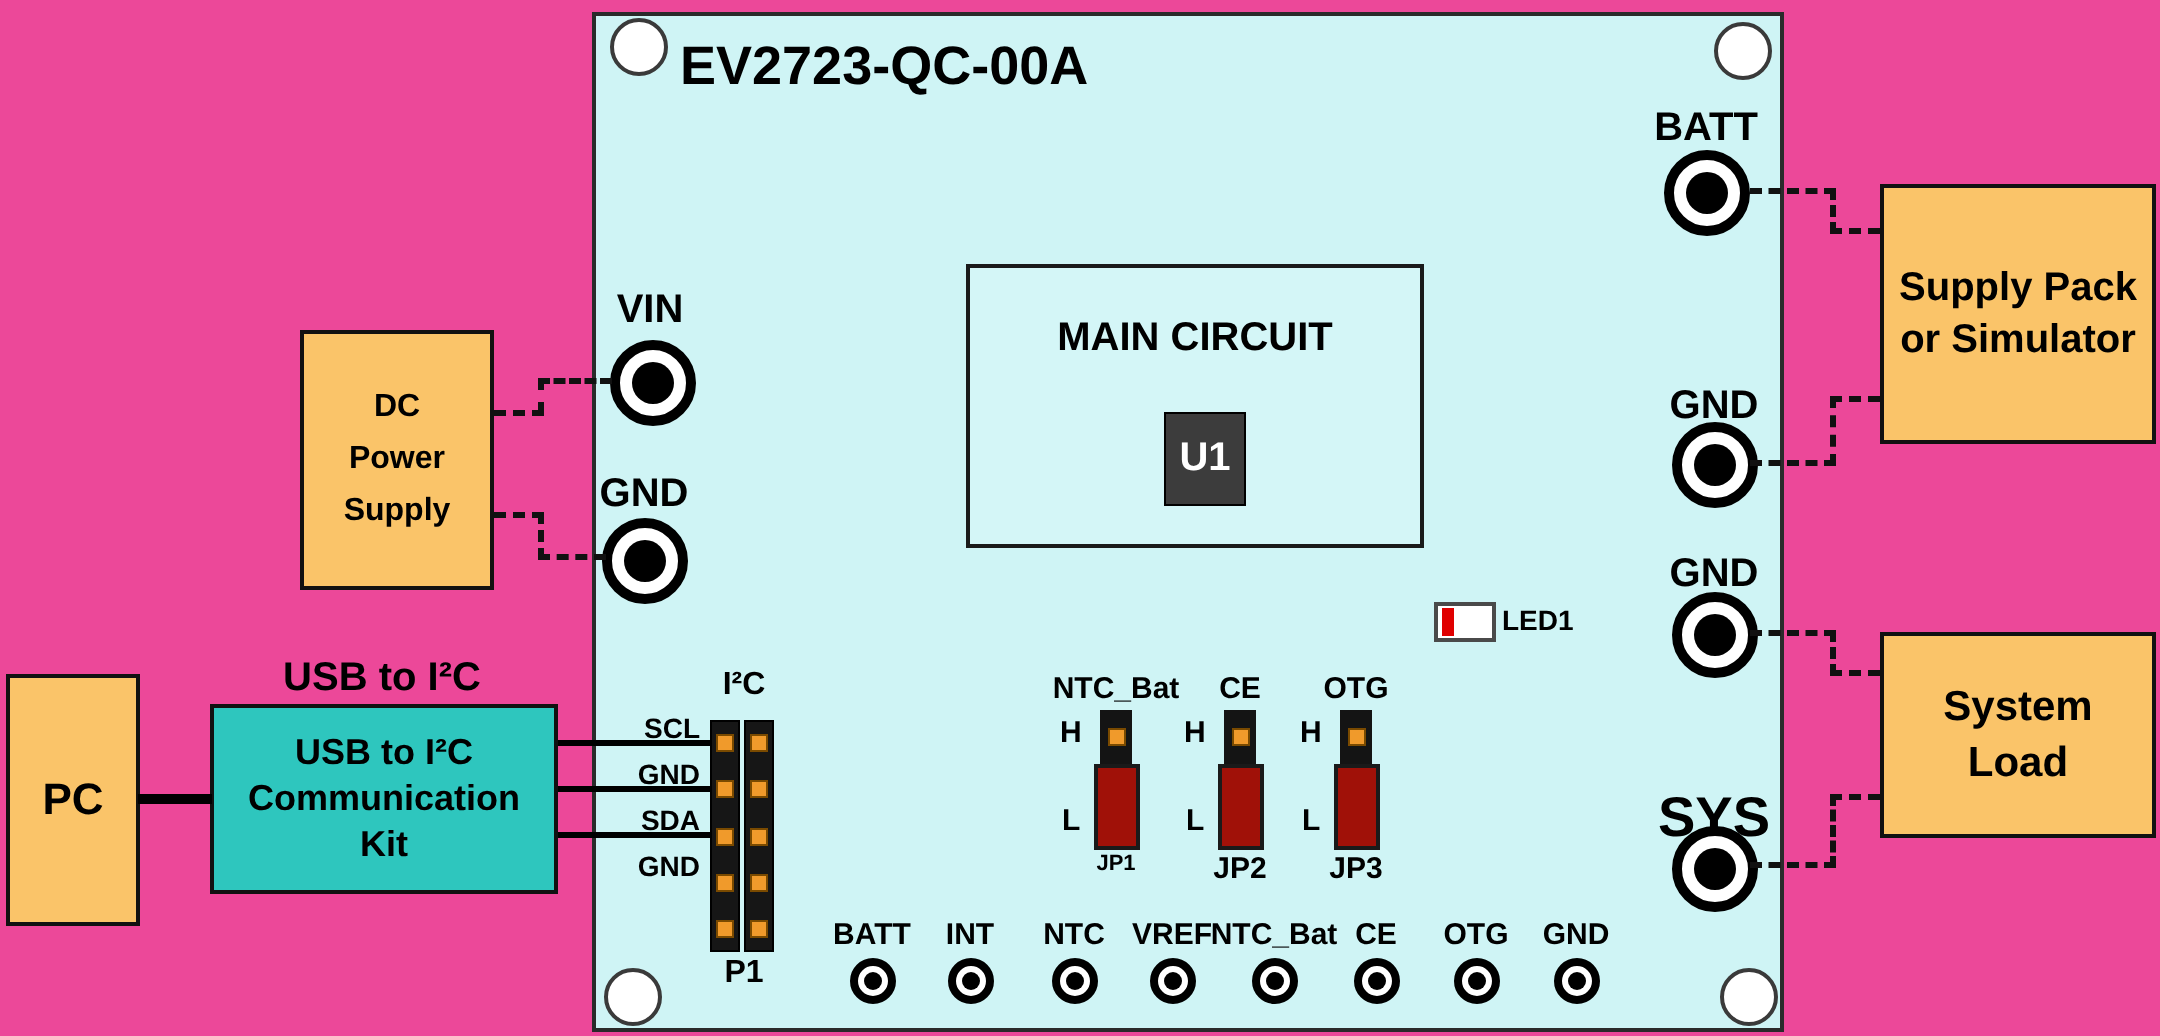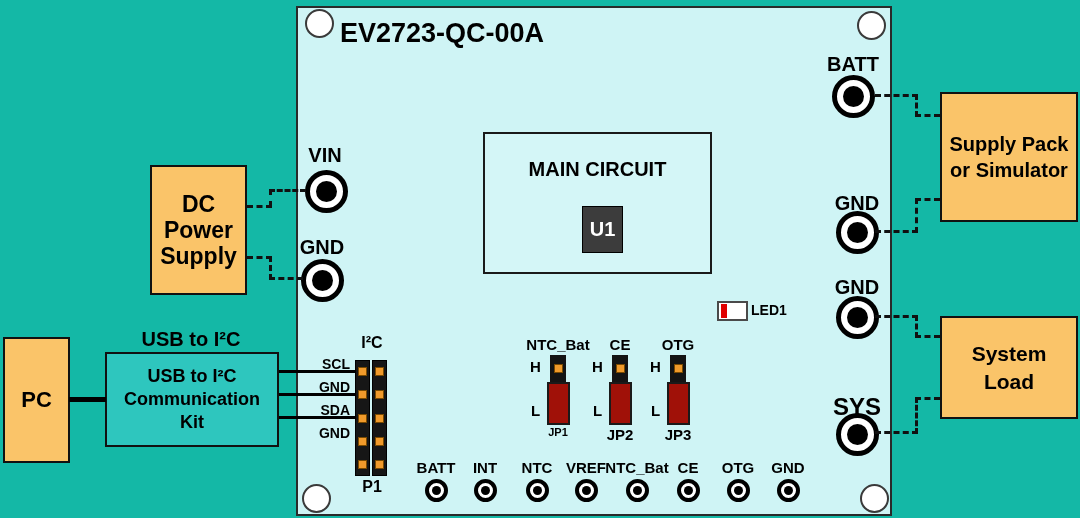--- a/index.html
+++ b/index.html
@@ -1,16 +1,16 @@
 <!DOCTYPE html>
 <html><head>
 <meta charset="utf-8">
 <style>
   html,body{margin:0;padding:0;background:#ffffff;}
-  .canvas{position:relative;width:1080px;height:518px;background:#14b8a6;
+  .canvas{position:relative;width:1080px;height:518px;background:#ec4899;
           font-family:"Liberation Sans", sans-serif;overflow:hidden;}
   .abs{position:absolute;}
   .lbl{position:absolute;font-weight:700;color:#000;white-space:nowrap;}
   .ctr{text-align:center;}
   .board{position:absolute;left:296px;top:6px;width:596px;height:510px;
          background:#CFF4F5;border:2px solid #2a2a2a;box-sizing:border-box;}
   .hole{position:absolute;width:25px;height:25px;border-radius:50%;
         background:#fff;border:2px solid #3a3a3a;box-sizing:content-box;}
   .term{position:absolute;width:33px;height:33px;border-radius:50%;background:#fff;
         border:5px solid #000;display:flex;align-items:center;justify-content:center;}
@@ -63,21 +63,21 @@
   <div class="term" style="left:305px;top:170px;"></div>
   <div class="lbl ctr" style="left:292px;top:236px;width:60px;font-size:20px;">GND</div>
   <div class="term" style="left:301px;top:259px;"></div>
 
   <div class="lbl ctr" style="left:823px;top:53px;width:60px;font-size:20px;">BATT</div>
   <div class="term" style="left:832px;top:75px;"></div>
   <div class="lbl ctr" style="left:827px;top:192px;width:60px;font-size:20px;">GND</div>
   <div class="term" style="left:836px;top:211px;"></div>
   <div class="lbl ctr" style="left:827px;top:276px;width:60px;font-size:20px;">GND</div>
   <div class="term" style="left:836px;top:296px;"></div>
-  <div class="lbl ctr" style="left:827px;top:393px;width:60px;font-size:24px;">SYS</div>
+  <div class="lbl ctr" style="left:827px;top:393px;width:60px;font-size:28px;">SYS</div>
   <div class="term" style="left:836px;top:413px;"></div>
 
   <div class="mcbox"></div>
   <div class="lbl ctr" style="left:483px;top:158px;width:229px;font-size:20px;">MAIN CIRCUIT</div>
   <div class="chip" style="left:582px;top:206px;width:39px;height:45px;font-size:20px;">
       <span>U1</span>
     </div>
 
   <div class="led">
     <div class="led-red"></div>
@@ -166,21 +166,21 @@
     </div>
   <div class="tp" style="left:710px;top:459px;">
     <div class="tp-label">OTG</div>
     <div class="tp-ring"></div>
     </div>
   <div class="tp" style="left:760px;top:459px;">
     <div class="tp-label">GND</div>
     <div class="tp-ring"></div>
     </div>
 
-  <div class="obox" style="left:150px;top:165px;width:97px;height:130px;font-size:23px;line-height:26px;">
+  <div class="obox" style="left:150px;top:165px;width:97px;height:130px;font-size:16px;line-height:26px;">
     <div>DC</div>
     <div>Power</div>
     <div>Supply</div>
   </div>
   <div class="obox" style="left:3px;top:337px;width:67px;height:126px;font-size:22px;">
     <div>PC</div>
   </div>
   <div class="lbl ctr" style="left:110px;top:328px;width:162px;font-size:20px;">USB to I²C</div>
   <div class="kitbox" style="left:105px;top:352px;width:174px;height:95px;font-size:18px;line-height:23px;">
     <div>USB to I²C</div>

